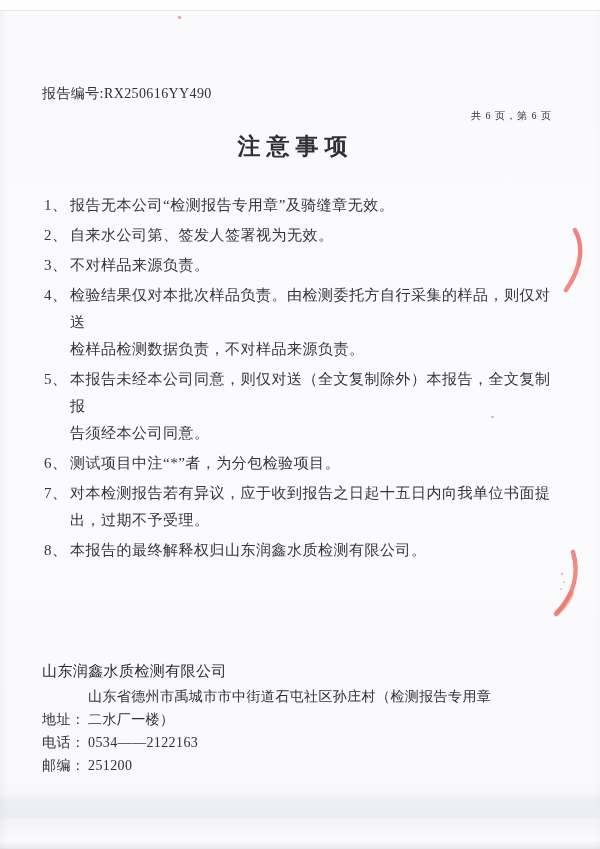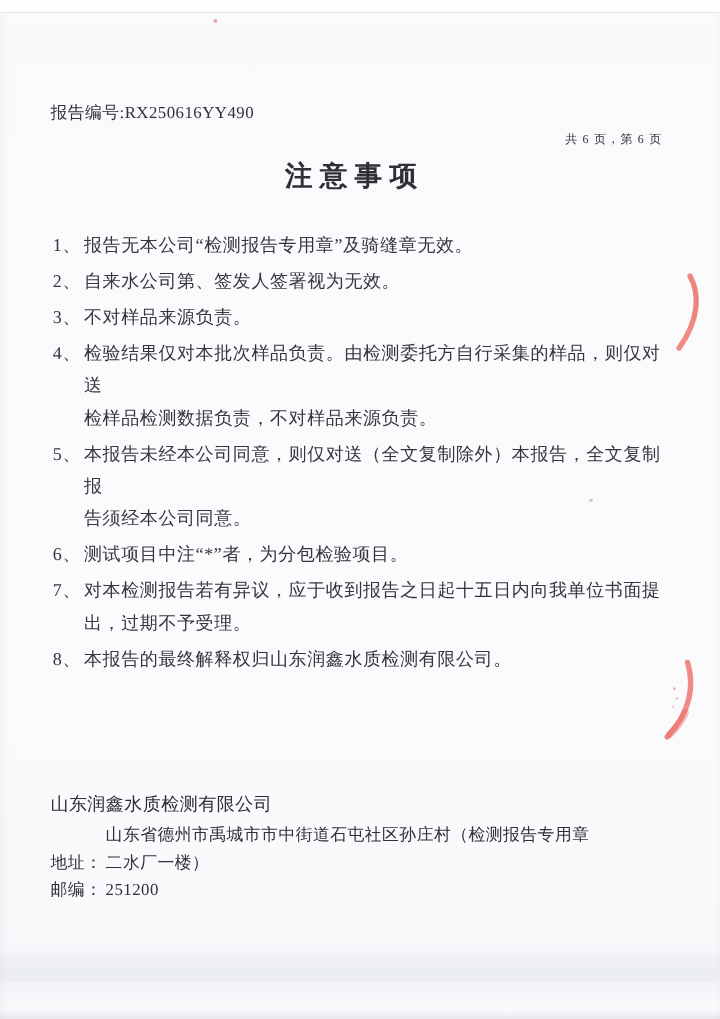--- a/index.html
+++ b/index.html
@@ -120,20 +120,24 @@
   </ul>
 
   <div class="footer">
     <div class="company">山东润鑫水质检测有限公司</div>
     <div class="row">
       <span class="lbl">地址：</span>
       <span class="val">山东省德州市禹城市市中街道石屯社区孙庄村（检测报告专用章
 二水厂一楼）</span>
     </div>
     <div class="row">
+      <span class="lbl">电话：</span>
+      <span class="val">0534——2122163</span>
+    </div>
+    <div class="row">
       <span class="lbl">邮编：</span>
       <span class="val">251200</span>
     </div>
   </div>
 
   <svg class="stamp stamp-a" width="30" height="70" viewBox="0 0 30 70">
     <path d="M19,4 C27,18 27,40 10,64" fill="none" stroke="#ec6e66" stroke-width="4.5" stroke-linecap="round" opacity="0.8"></path>
     <path d="M19,6 C25,16 26,28 22,40" fill="none" stroke="#ec6e66" stroke-width="2" stroke-linecap="round" opacity="0.35"></path>
   </svg>
 

